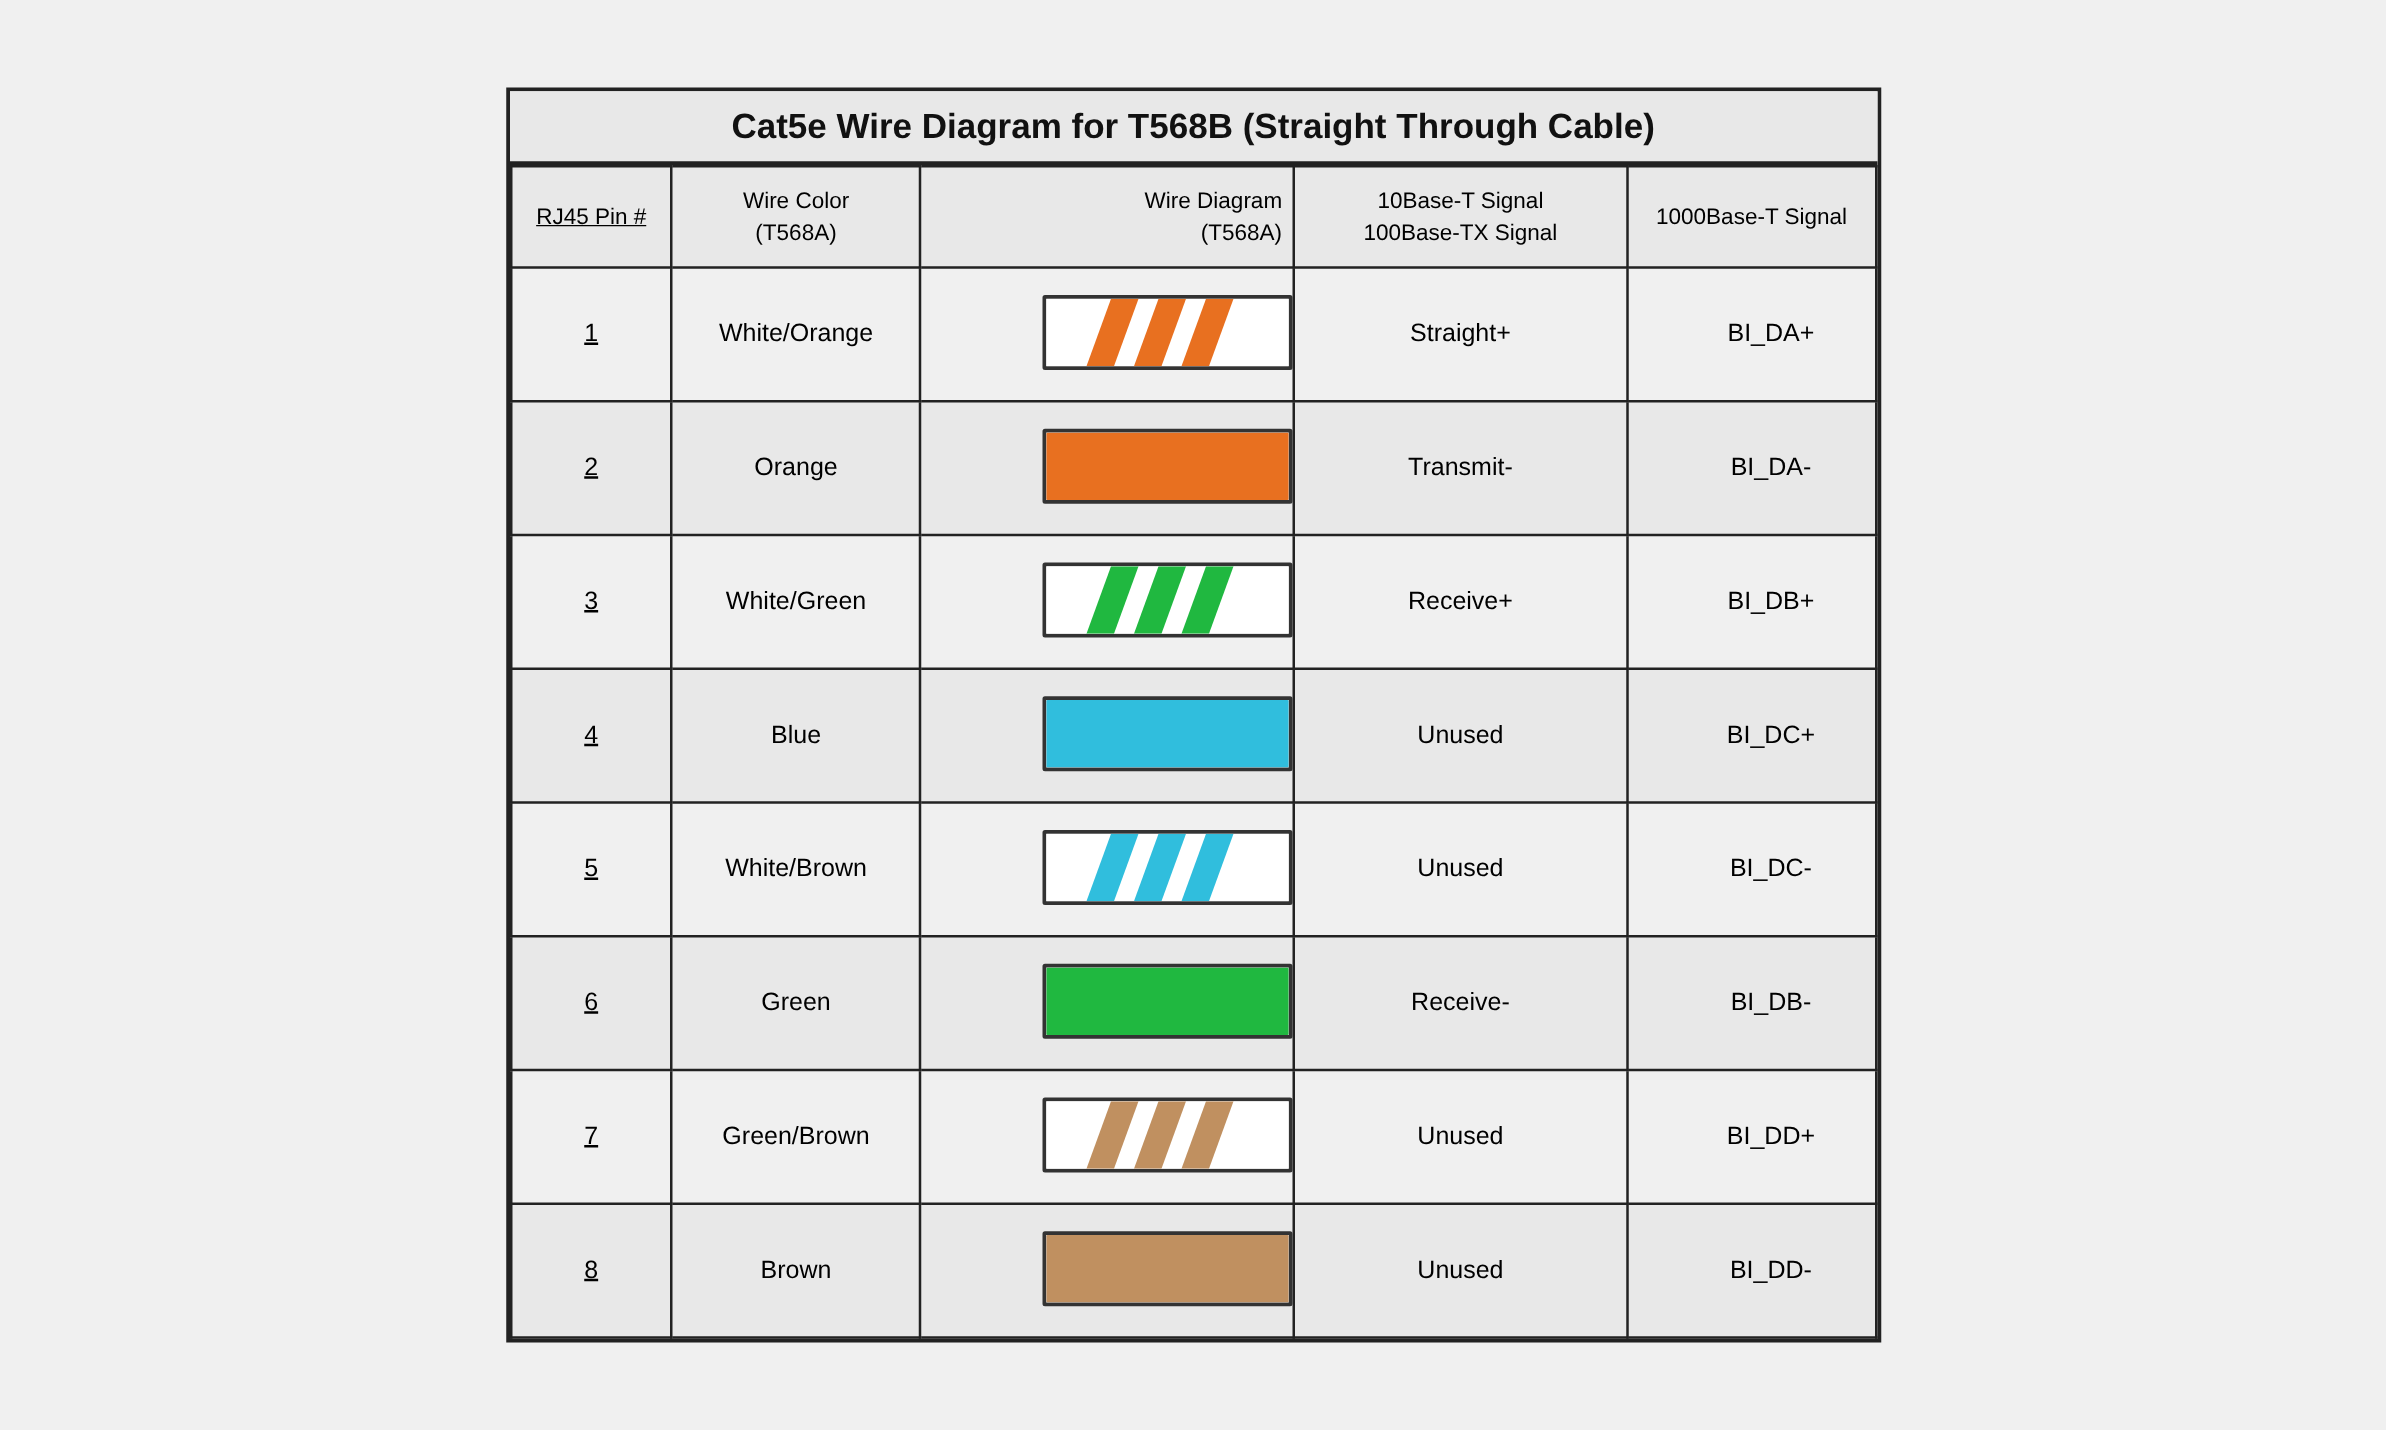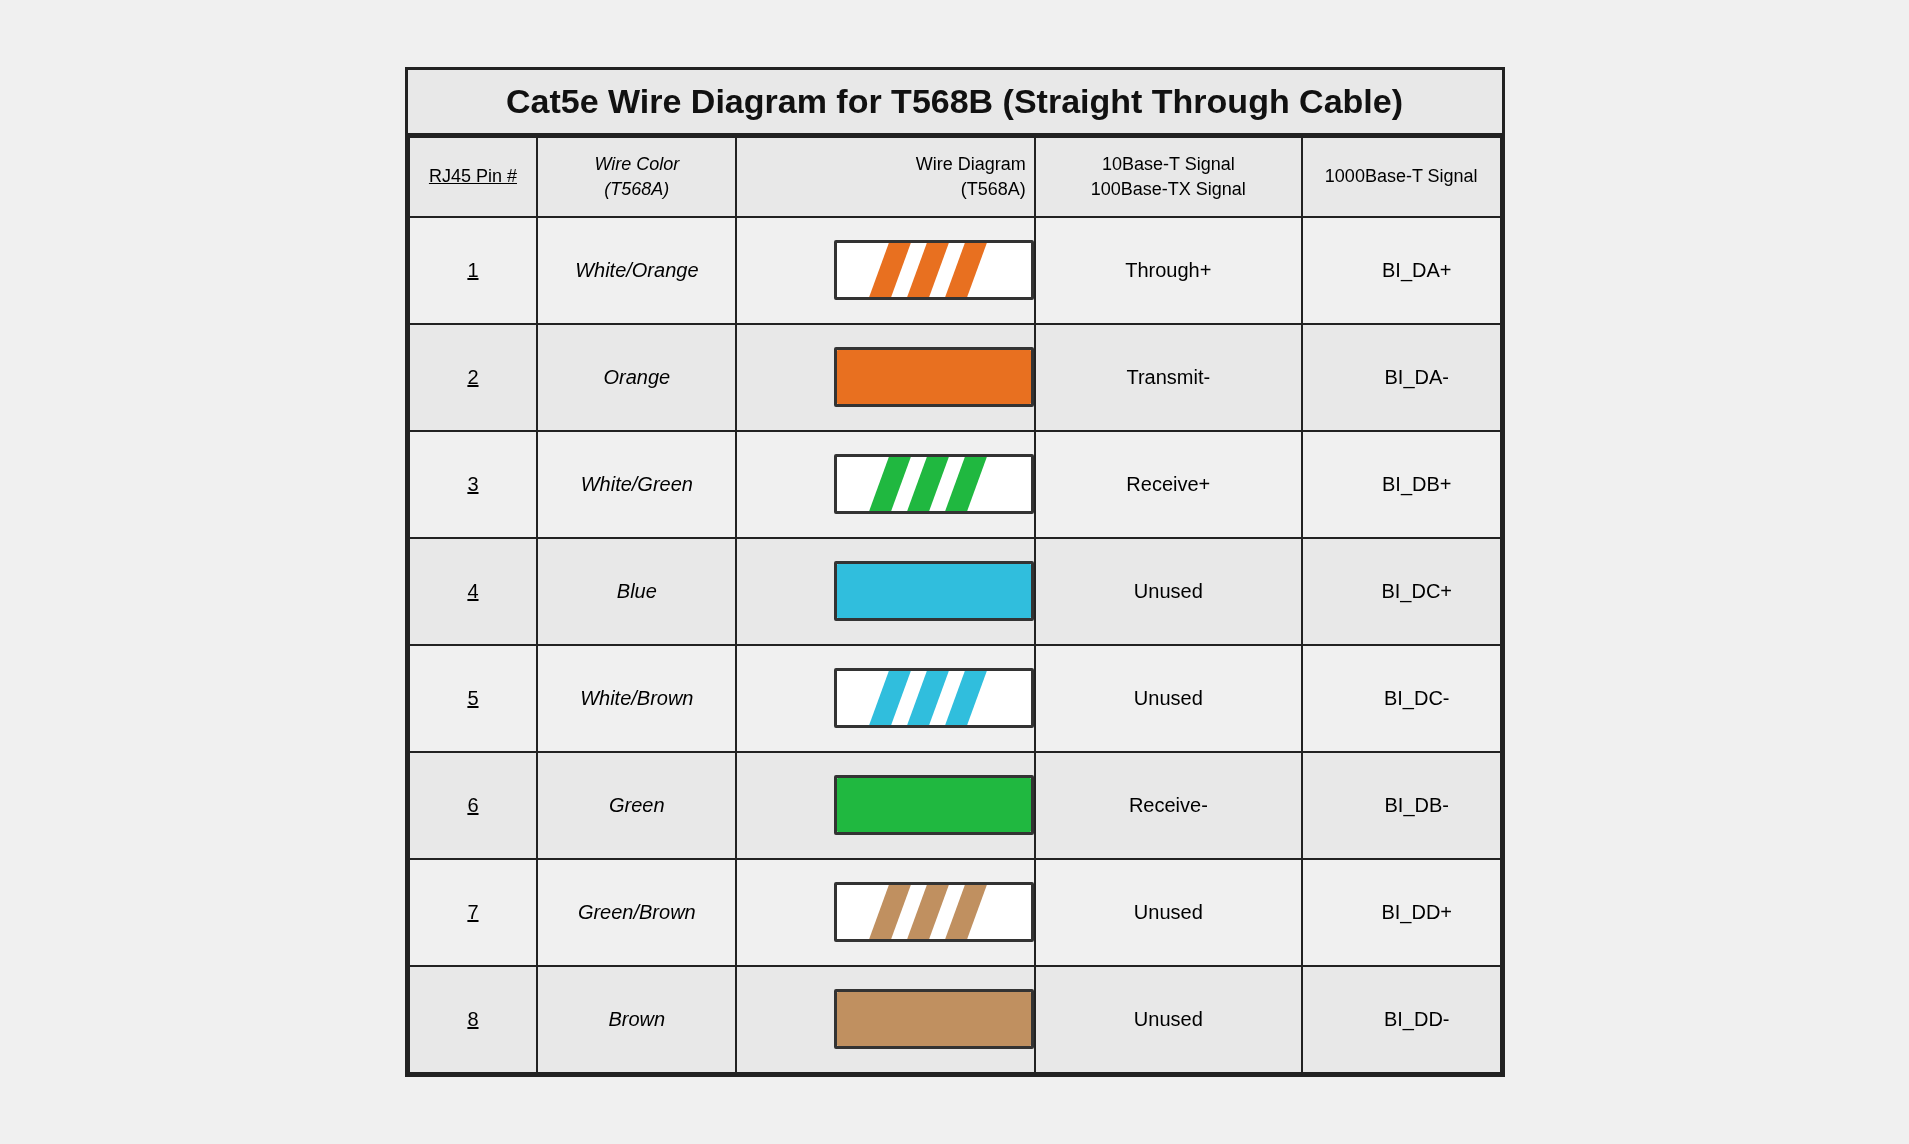--- a/index.html
+++ b/index.html
@@ -13,21 +13,21 @@
       padding: 20px;
     }
     .diagram-container {
       width: 1100px;
       border: 3px solid #222;
       background: #e8e8e8;
     }
     .diagram-title {
       background: #e8e8e8;
       text-align: center;
-      font-size: 34px;
+      font-size: 28px;
       font-weight: bold;
       padding: 12px 10px;
       border-bottom: 3px solid #222;
       color: #111;
     }
     table {
       width: 100%;
       border-collapse: collapse;
     }
     th, td {
@@ -45,21 +45,21 @@
     }
     .data-row td {
       background: #f0f0f0;
       font-size: 20px;
       height: 107px;
     }
     .data-row:nth-child(even) td {
       background: #e8e8e8;
     }
     .pin-col { width: 130px; text-decoration: underline; }
-    .color-col { width: 200px; font-style: italic; }
+    .color-col { width: 200px; }
     .diagram-col { width: 300px; text-align: right; }
     .signal-col { width: 270px; }
     .gbase-col { width: 200px; padding-left: 31px; }
 
     
     .wire-box {
       display: inline-flex;
       align-items: center;
       justify-content: center;
       border: 3px solid #333;
@@ -127,21 +127,21 @@
     <tr class="data-row">
           <td class="pin-col">1</td>
           <td class="color-col">White/Orange</td>
           <td class="diagram-col"><div class="wire-box">
               <div class="wire-stripe-container">
                 <div class="stripe stripe-1" style="background: rgb(232, 112, 32);"></div>
                 <div class="stripe stripe-2" style="background: rgb(232, 112, 32);"></div>
                 <div class="stripe stripe-3" style="background: rgb(232, 112, 32);"></div>
               </div>
             </div></td>
-          <td class="signal-col">Through+</td>
+          <td class="signal-col">Straight+</td>
           <td class="gbase-col">BI_DA+</td>
         </tr>
         <tr class="data-row">
           <td class="pin-col">2</td>
           <td class="color-col">Orange</td>
           <td class="diagram-col"><div class="wire-box">
               <div class="wire-solid" style="background: rgb(232, 112, 32);"></div>
             </div></td>
           <td class="signal-col">Transmit-</td>
           <td class="gbase-col">BI_DA-</td>

